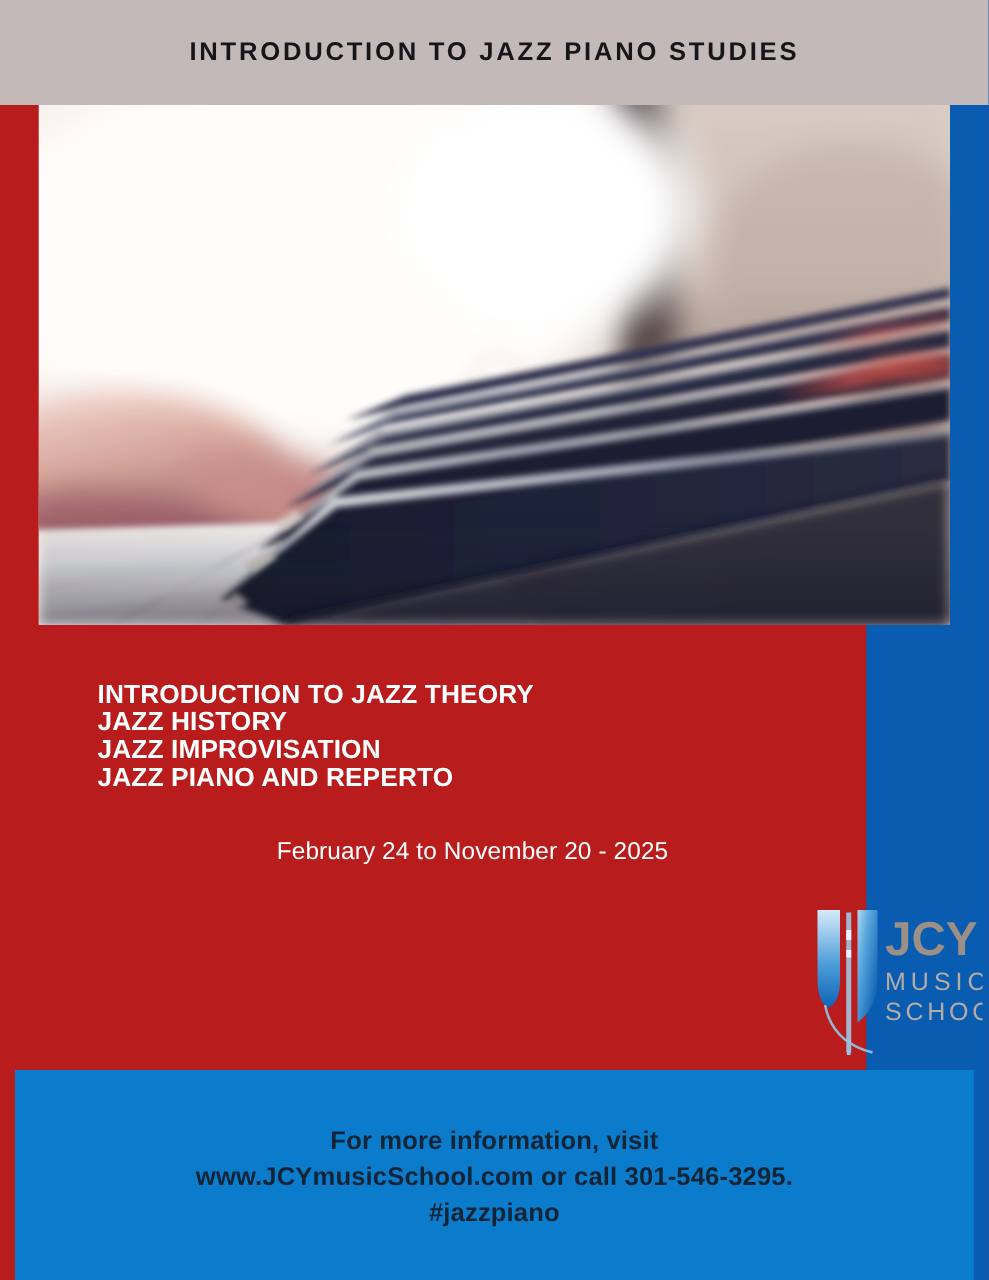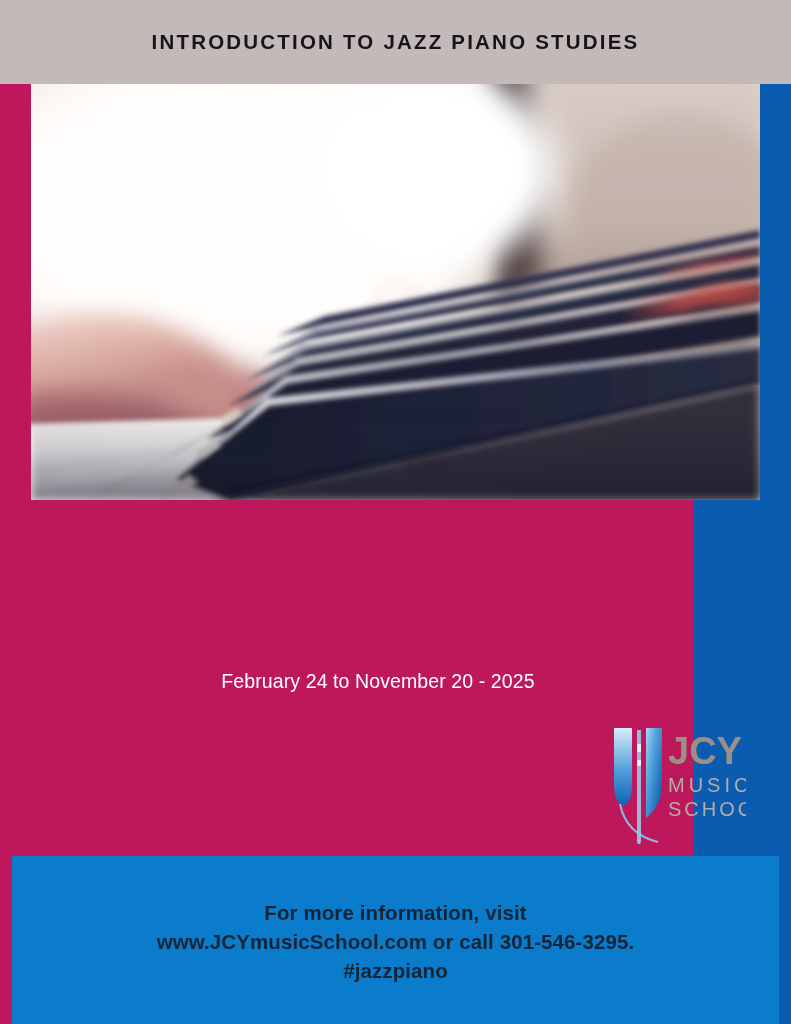--- a/index.html
+++ b/index.html
@@ -5,21 +5,21 @@
   * { margin:0; padding:0; box-sizing:border-box; }
   html, body {
     width:791px; height:1024px;
     font-family:"Liberation Sans", sans-serif;
     background:#0a5cb0;
     overflow:hidden;
   }
   .poster {
     position:relative;
     width:693px; height:1024px;
-    background:#be185d;
+    background:#b91c1c;
   }
 
   
   .header-band {
     position:absolute; left:0; top:0;
     width:791px; height:84px;
     background:#c4b9b9;
     display:flex; align-items:center; justify-content:center;
   }
   .header-title {
@@ -64,21 +64,21 @@
     text-align:center;
     color:#ffffff;
     font-size:19.5px;
     font-weight:normal;
     letter-spacing:0.1px;
   }
 
   
   .logo {
     position:absolute;
-    left:606px; top:722px;
+    left:646px; top:722px;
     width:140px; height:125px;
   }
   .logo svg { display:block; }
 
   
   .footer-box {
     position:absolute;
     left:12px; top:856px;
     width:767px; height:168px;
     background:#0b7bcc;
@@ -236,20 +236,26 @@
         <path d="M590 222 L729 196 L729 212 L596 238 Z" fill="url(#redG)"></path>
         <path d="M620 186 L729 166 L729 176 L626 198 Z" fill="url(#redG)" opacity="0.7"></path>
         <ellipse cx="700" cy="210" rx="38" ry="12" fill="#e05a4c" opacity="0.5"></ellipse>
       </g>
 
       <rect x="0" y="330" width="729" height="86" fill="url(#bottomDark)" opacity="0.55" filter="url(#soft2)"></rect>
       <path d="M180 416 L729 300 L729 416 Z" fill="#141726" opacity="0.85" filter="url(#soft2)"></path>
     </svg>
   </div>
 
+  <div class="course-list">
+    <div class="course-line">INTRODUCTION TO JAZZ THEORY</div>
+    <div class="course-line">JAZZ HISTORY</div>
+    <div class="course-line">JAZZ IMPROVISATION</div>
+    <div class="course-line">JAZZ PIANO AND REPERTO</div>
+  </div>
 
   <div class="date-line">February 24 to November 20 - 2025</div>
 
   <div class="logo">
     <svg width="140" height="125" viewBox="0 0 140 125">
       <defs>
         <linearGradient id="forkG" x1="0" y1="0" x2="1" y2="0.8">
           <stop offset="0%" stop-color="#bfe0f5"></stop>
           <stop offset="40%" stop-color="#5aa8de"></stop>
           <stop offset="100%" stop-color="#0a5cb0"></stop>

